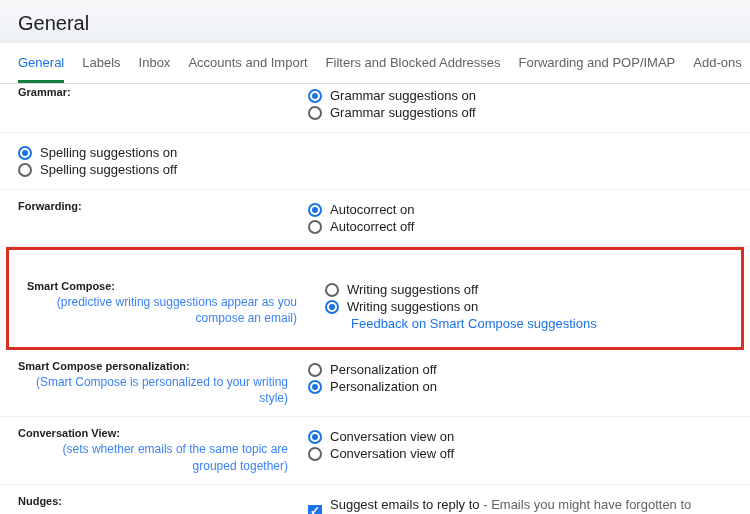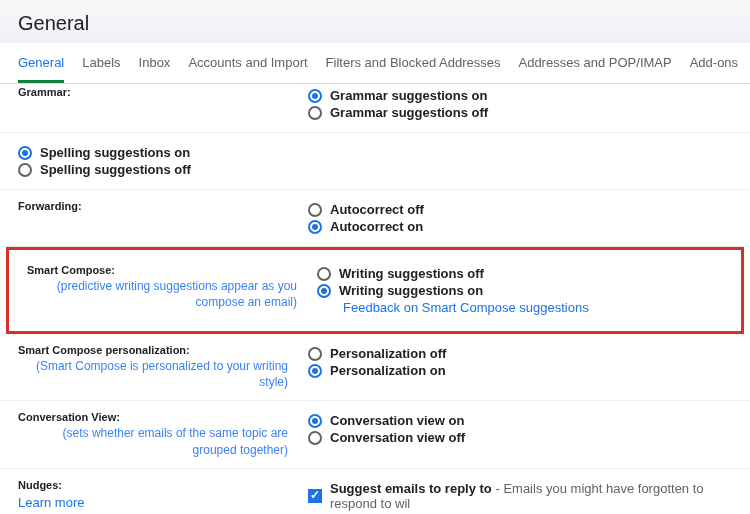--- a/index.html
+++ b/index.html
@@ -104,54 +104,54 @@
   .checkbox.checked::after {
     content: "✓";
     color: #fff;
     position: absolute;
     top: -3px; left: 0px;
     font-size: 12px;
     font-weight: bold;
   }
   .opt-label {
     font-size: 13px;
-    font-weight: 700;
+    font-weight: 400;
     color: #202124;
     text-align: right;
   }
   .opt-sub {
     font-size: 13px;
     font-weight: 400;
     color: #5f6368;
   }
   .link {
     color: #1a73e8;
     font-size: 13px;
     cursor: pointer;
   }
   .highlight-box {
     border: 3px solid #d93025;
     margin: 0 6px;
   }
-  .highlight-box .row { border-bottom: none; padding-bottom: 14px; padding-top:14px;}
+  .highlight-box .row { border-bottom: none; padding-bottom: 14px; padding-top:30px;gap:8px;}
 </style>
 </head>
 <body>
 
 <div class="header">
   <div class="page-title">General</div>
 </div>
 
 <div class="tabs">
   <div class="tab active">General</div>
   <div class="tab">Labels</div>
   <div class="tab">Inbox</div>
   <div class="tab">Accounts and Import</div>
   <div class="tab">Filters and Blocked Addresses</div>
-  <div class="tab">Addresses and POP/IMAP</div>
+  <div class="tab">Forwarding and POP/IMAP</div>
   <div class="tab">Add-ons</div>
 
 </div>
 
 <div class="content">
 
   <div class="row" style="padding-top:2px;">
     <div class="label-col">
       <div class="label-title">Grammar:</div>
     </div>
@@ -179,26 +179,26 @@
       </div>
     </div>
   </div>
 
   <div class="row">
     <div class="label-col">
       <div class="label-title">Forwarding:</div>
     </div>
     <div class="opts-col">
       <div class="opt">
+        <span class="radio checked"></span>
+        <span class="opt-label">Autocorrect on</span>
+      </div>
+      <div class="opt">
         <span class="radio"></span>
         <span class="opt-label">Autocorrect off</span>
-      </div>
-      <div class="opt">
-        <span class="radio checked"></span>
-        <span class="opt-label">Autocorrect on</span>
       </div>
     </div>
   </div>
 
   <div class="highlight-box">
     <div class="row">
       <div class="label-col">
         <div class="label-title">Smart Compose:</div>
         <div class="label-desc">(predictive writing suggestions appear as you compose an email)</div>
       </div>

